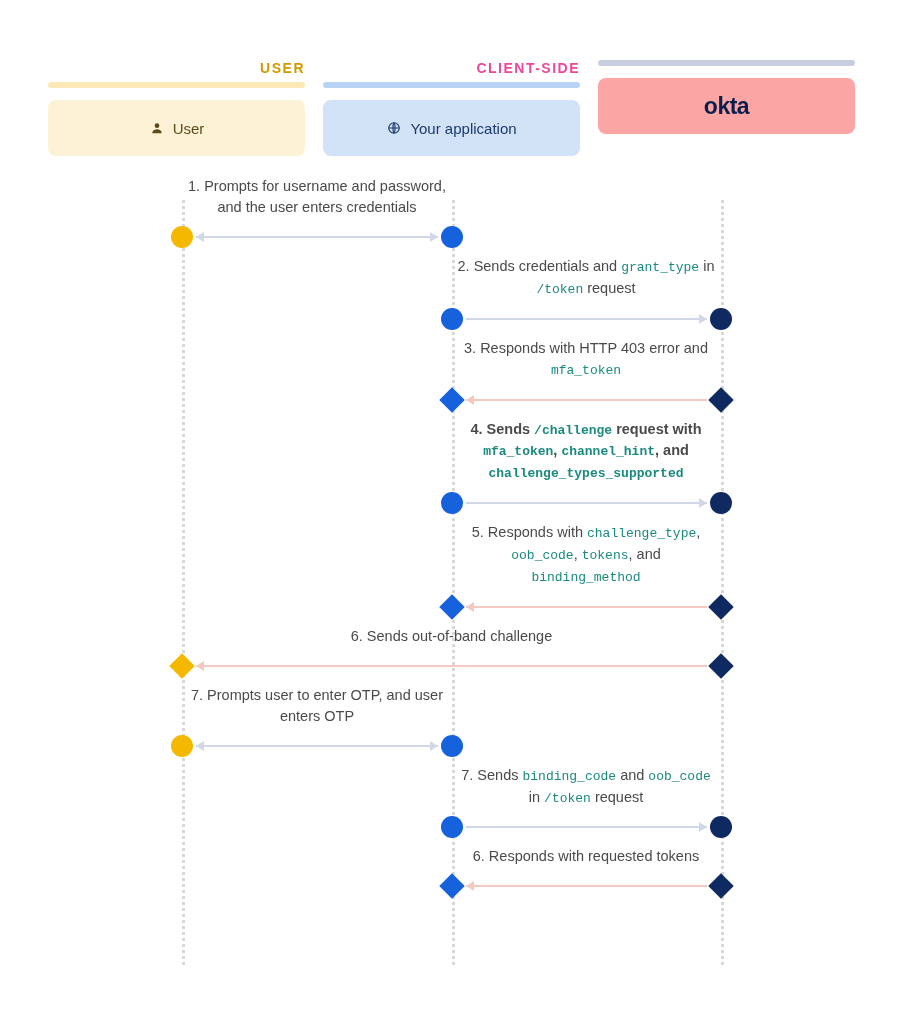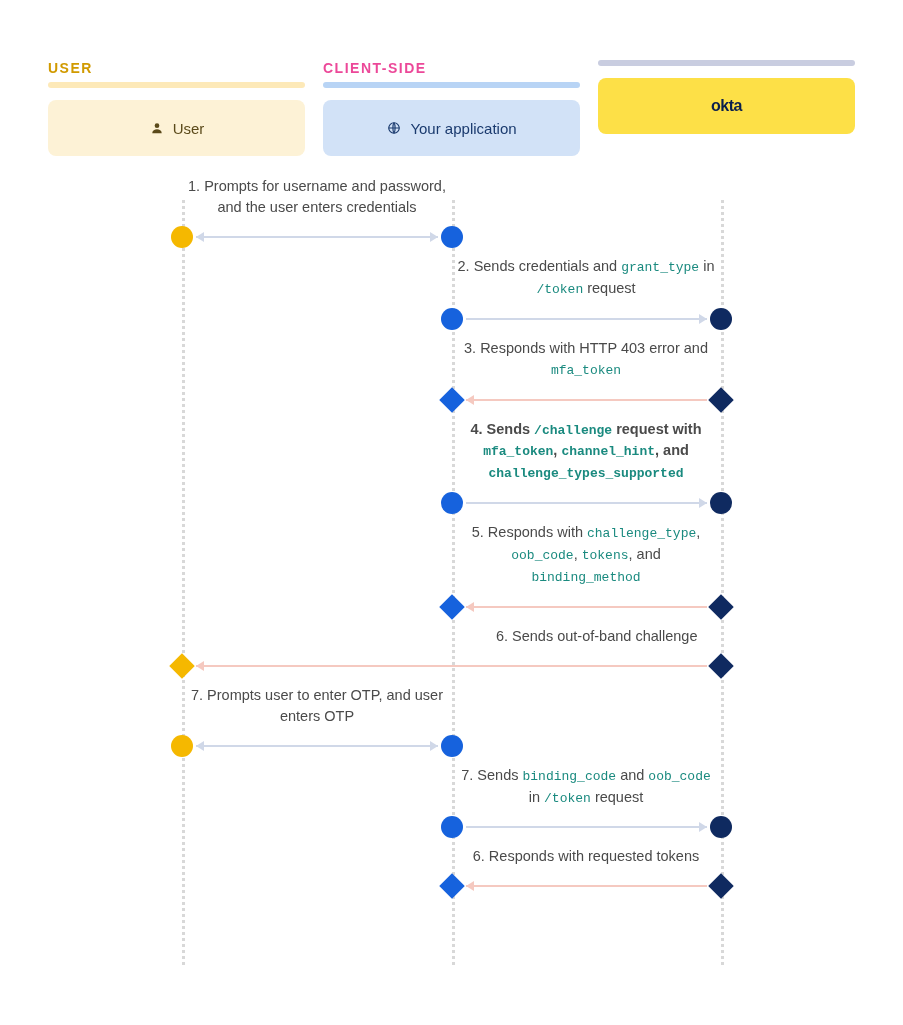--- a/index.html
+++ b/index.html
@@ -15,20 +15,21 @@
   .container {
     background: #fff;
     border-radius: 24px;
     position: relative;
     height: 100%;
   }
   .columns {
     display: grid;
     grid-template-columns: 1fr 1fr 1fr;
     gap: 18px;
+    text-align: right;
   }
   .col-header {
     font-size: 14px;
     font-weight: 700;
     letter-spacing: 1.5px;
     margin-bottom: 6px;
   }
   .user-header { color: #d19a00; }
   .client-header { color: #ec4899; }
   .server-header { color: #0f2a60; }
@@ -45,24 +46,24 @@
     border-radius: 8px;
     display: flex;
     align-items: center;
     justify-content: center;
     gap: 8px;
     font-size: 15px;
   }
   .user-box { background: #fdf2d6; color: #5b4a1a; }
   .client-box { background: #d2e2f7; color: #1a3a6e; }
   .server-box {
-    background: #fde047;
+    background: #fca5a5;
     font-family: Helvetica, Arial, sans-serif;
     font-weight: 900;
-    font-size: 16px;
+    font-size: 23px;
     letter-spacing: -0.5px;
     color: #0a1f4d;
   }
   .icon {
     width: 16px; height: 16px;
     display: inline-flex; align-items: center; justify-content: center;
   }
   
   .lifelines {
     position: absolute;
@@ -241,21 +242,21 @@
       </div>
       <div class="arrow-wrap">
         <div class="aline pink" style="left:calc(50% + 14px); right:calc(100%/6 + 14px);"></div>
         <div class="ahead left pink" style="left:calc(50% + 14px);"></div>
         <div class="marker diamond client-color" style="left:50%;"></div>
         <div class="marker diamond server-color" style="left:calc(100% - 100%/6);"></div>
       </div>
     </div>
 
     <div class="row">
-      <div class="msg" style="max-width:500px;text-align:right;">
+      <div class="msg" style="max-width:500px;">
         <span>6. Sends out-of-band challenge</span>
       </div>
       <div class="arrow-wrap">
         <div class="aline pink" style="left:calc(100%/6 + 14px); right:calc(100%/6 + 14px);"></div>
         <div class="ahead left pink" style="left:calc(100%/6 + 14px);"></div>
         <div class="marker diamond user-color" style="left:calc(100%/6);"></div>
         <div class="marker diamond server-color" style="left:calc(100% - 100%/6);"></div>
       </div>
     </div>
 

